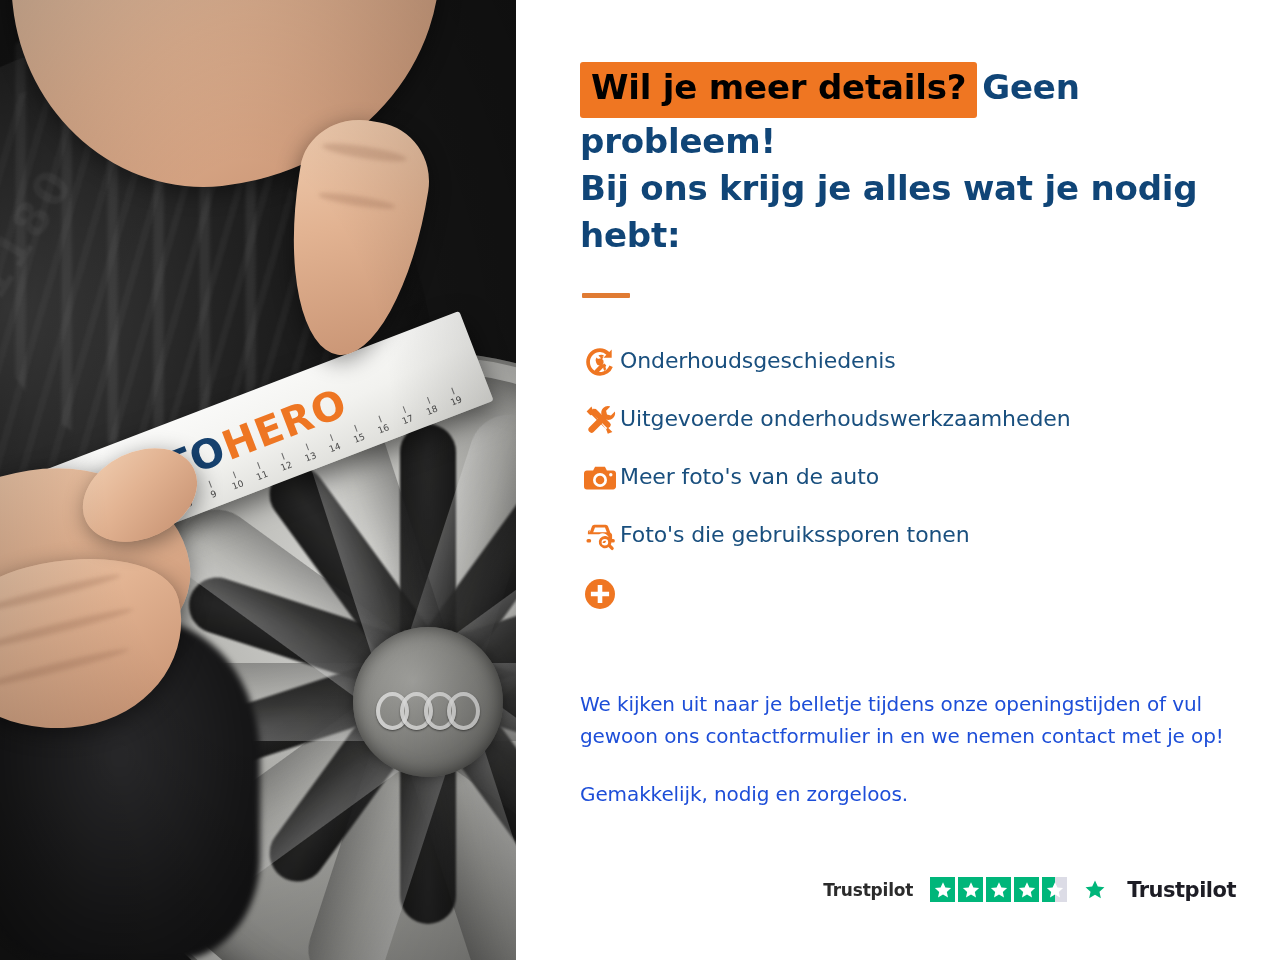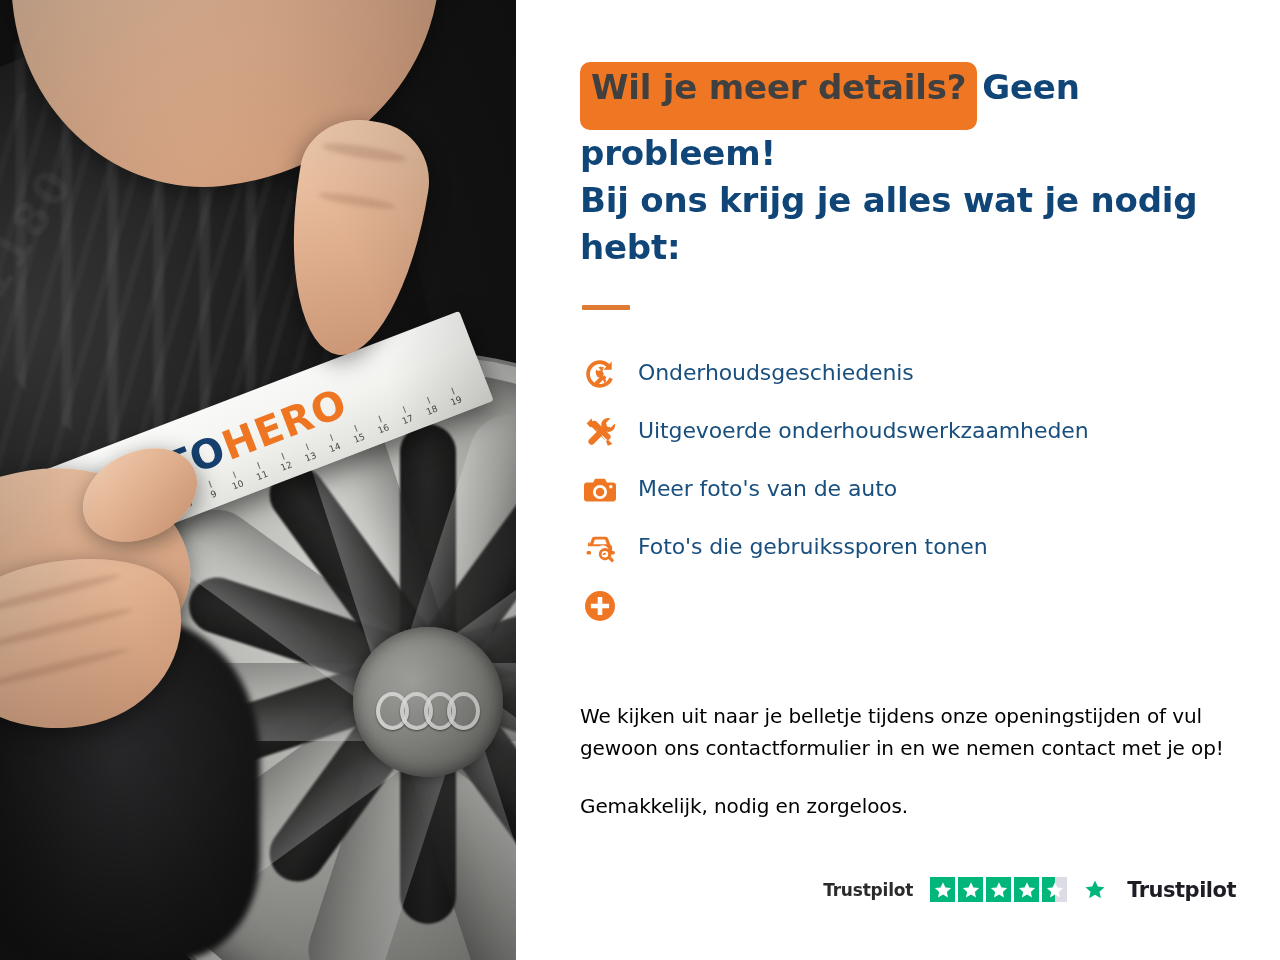--- a/index.html
+++ b/index.html
@@ -330,44 +330,43 @@
     font-size: 34px;
     font-weight: 700;
     line-height: 1.38;
     color: #104577;
     letter-spacing: -0.2px;
     max-width: 660px;
   }
   .headline .badge {
     display: inline-block;
     background: #ef7622;
-    color: #404040;
-    padding: 2px 11px 19px 11px;
-    border-radius: 10px;
+    color: #000000;
+    padding: 2px 11px 7px 11px;
+    border-radius: 3px;
     margin-right: 5px;
   }
   .headline .line2 { display: block; }
 
   .rule {
     width: 48px;
     height: 5px;
     background: #e07b33;
     margin: 34px 0 0 2px;
     border-radius: 1px;
   }
 
   .feature-list {
     list-style: none;
     margin: 44px 0 0 0;
     padding: 0;
   }
   .feature-item {
     display: flex;
     align-items: center;
-    gap: 18px;
     margin-bottom: 18px;
   }
   .feature-icon {
     flex: 0 0 40px;
     width: 40px;
     height: 40px;
     display: flex;
     align-items: center;
     justify-content: center;
   }
@@ -382,21 +381,21 @@
 
   .body-copy {
     margin: 74px 0 0 0;
     max-width: 650px;
   }
   .body-copy p {
     margin: 0 0 26px 0;
     font-family: "DejaVu Sans", sans-serif;
     font-size: 20px;
     line-height: 1.62;
-    color: #000000;
+    color: #1d4ed8;
     letter-spacing: -0.1px;
   }
   .body-copy p:last-child { margin-bottom: 0; }
 
   
   .trustpilot {
     position: absolute;
     right: 44px;
     bottom: 58px;
     display: flex;

